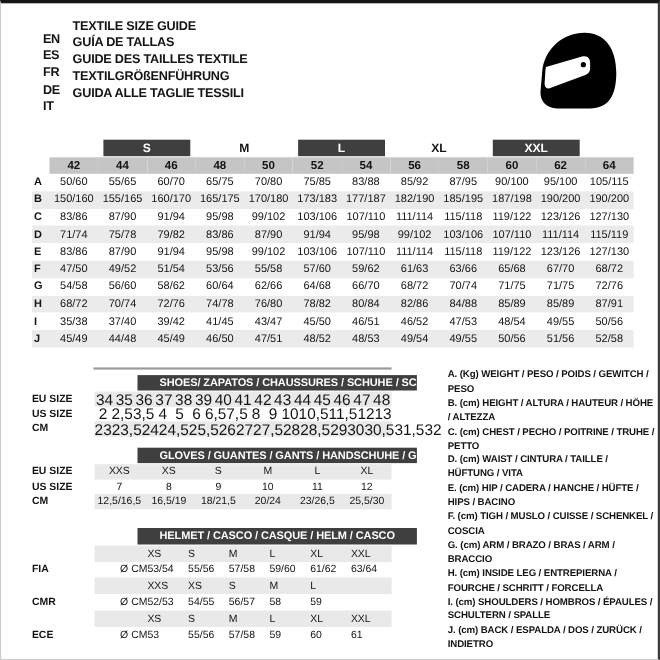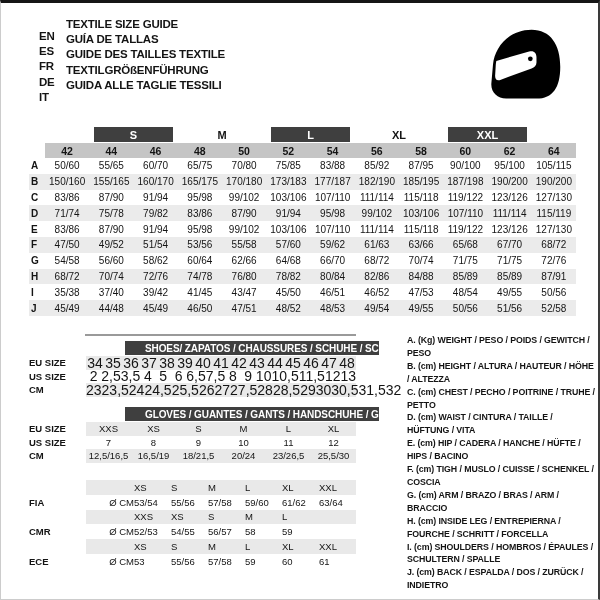--- a/index.html
+++ b/index.html
@@ -365,20 +365,24 @@
             <div class="subcell">18/21,5</div>
             <div class="subcell">20/24</div>
             <div class="subcell">23/26,5</div>
             <div class="subcell">25,5/30</div>
           </div>
         </div>
       </div>
   </div>
 
   <div class="sub helm">
+    <div class="subrow bar-row">
+      <div class="sublabel"></div>
+      <div class="subbar">HELMET / CASCO / CASQUE / HELM / CASCO</div>
+    </div>
     <div id="helmet-rows">
         <div class="subrow">
           <div class="sublabel"></div>
           <div class="subcells gray">
             <div class="hunit"></div>
             <div class="hcell">XS</div>
             <div class="hcell">S</div>
             <div class="hcell">M</div>
             <div class="hcell">L</div>
             <div class="hcell">XL</div>

